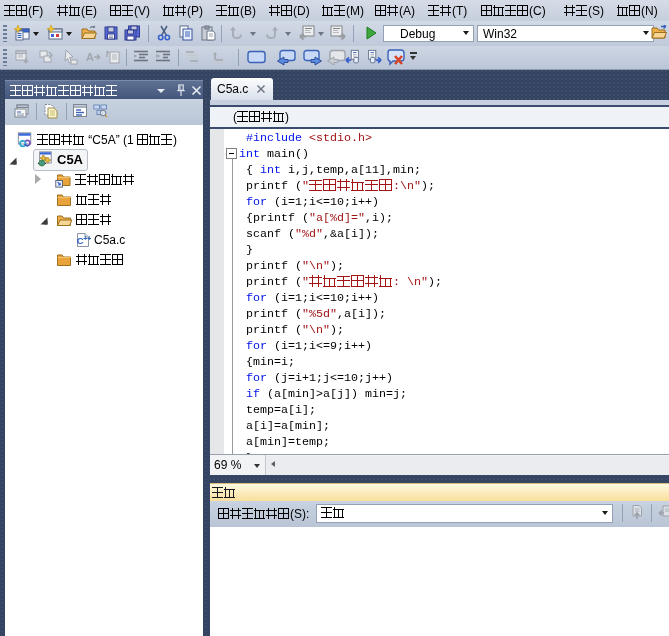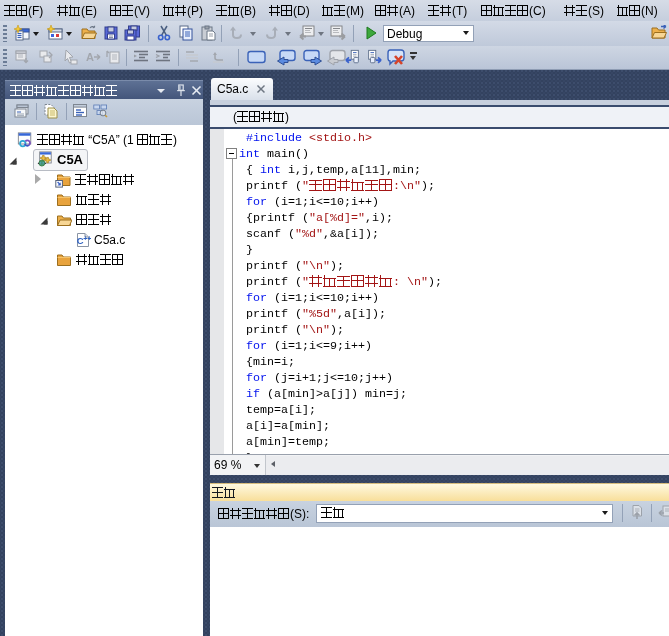--- a/index.html
+++ b/index.html
@@ -149,21 +149,25 @@
         <line x1="3" y1="3.5" x2="10" y2="3.5" stroke="#84868A"></line>
         <line x1="3" y1="5.5" x2="8" y2="5.5" stroke="#B8BABE"></line>
         <line x1="3" y1="7.5" x2="9" y2="7.5" stroke="#B8BABE"></line>
         <path d="M9 11.5 L15 11.5 M15 11.5 L11.5 8.5 M15 11.5 L11.5 14.5" stroke="#9A9CA0" stroke-width="1.8" fill="none"></path>
       </svg>
     <div class="vsep" style="left:353px;top:4px;height:17px"></div>
     <svg class="ico" style="left:363px;top:4px" viewBox="0 0 16 16">
         <path d="M4 2 L13 8 L4 14 Z" fill="#3DA83D" stroke="#1E7A1E"></path>
       </svg>
     <div class="combo" style="left:383px;top:4px;width:89px;height:15px">
-        <span style="position:absolute;left:3px;top:1px">Debug</span>
+        <span style="position:absolute;left:16px;top:1px">Debug</span>
+        <span class="ca" style="top:5px"></span>
+      </div>
+    <div class="combo" style="left:477px;top:4px;width:175px;height:15px">
+        <span style="position:absolute;left:5px;top:1px">Win32</span>
         <span class="ca" style="top:5px"></span>
       </div>
     <svg class="ico" style="left:651px;top:4px" viewBox="0 0 16 16">
         <path d="M1 3 H6 L7.5 5 H14 V13 H1 Z" fill="#EDB04B" stroke="#9C6F1E"></path>
         <path d="M3.5 7.5 H15.5 L13 13 H1 Z" fill="#F7D695" stroke="#9C6F1E"></path>
         <path d="M10 1.5 H15 M15 1.5 L12.5 -0.5 M15 1.5 L12.5 3.5" stroke="#3A62B8" stroke-width="1.3" fill="none"></path>
       </svg>
   </div>
   <div class="abs" id="tb2">
     <div class="grip" style="left:3px;top:3px;height:17px"></div>

